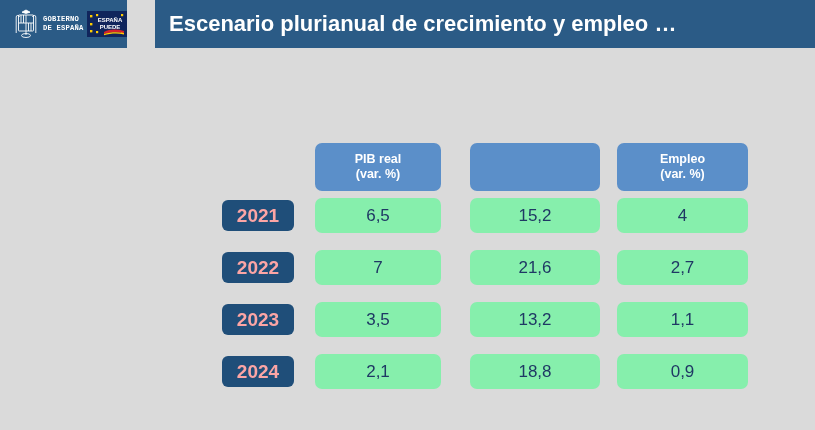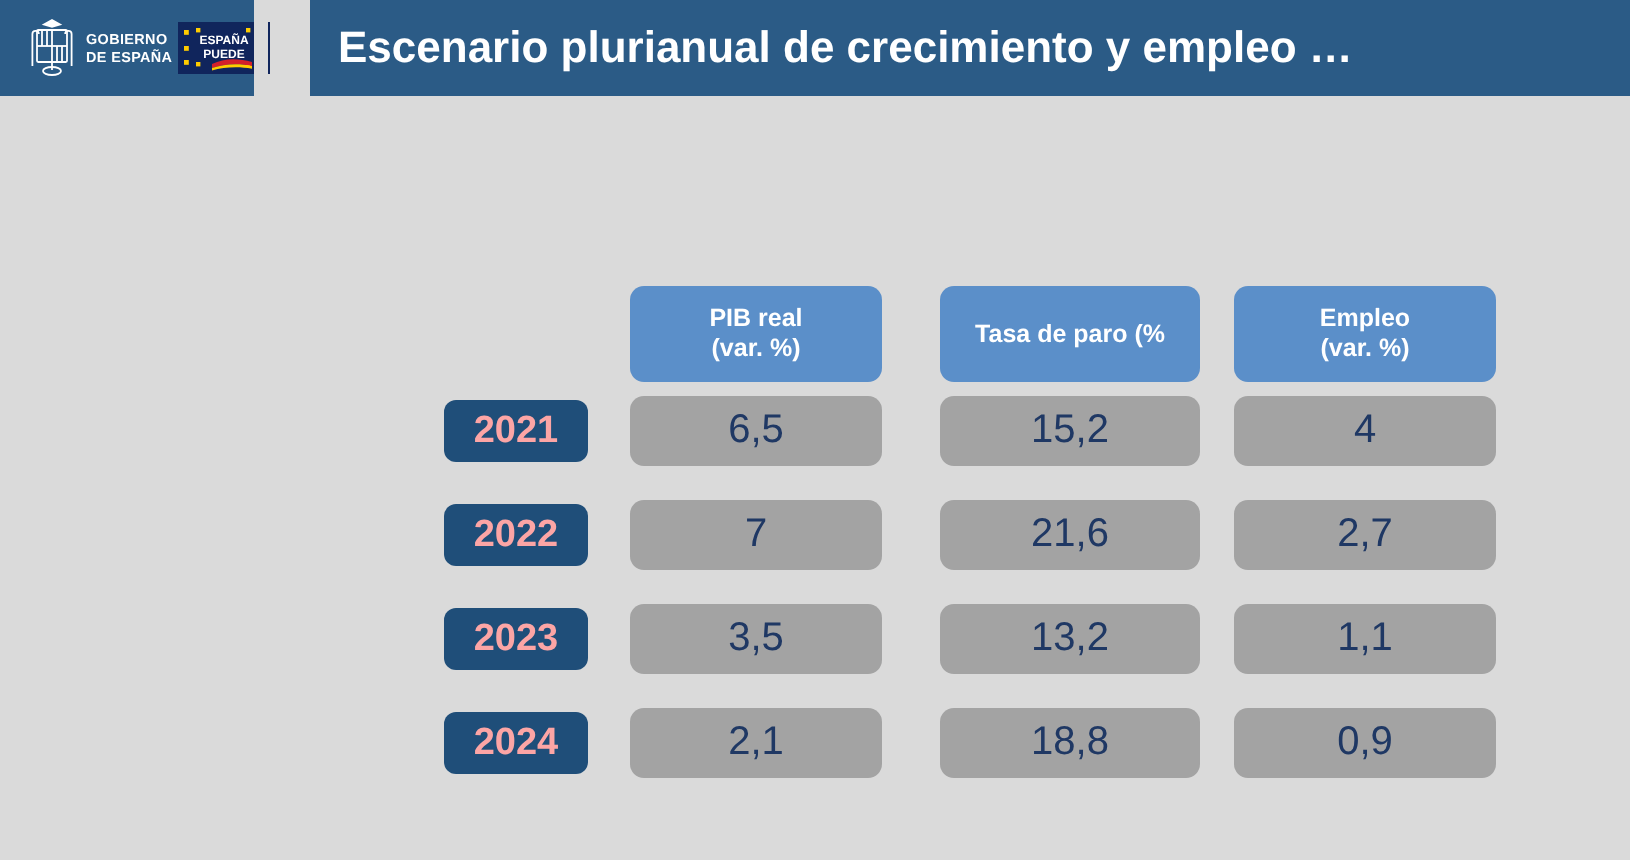--- a/index.html
+++ b/index.html
@@ -41,20 +41,21 @@
   }
   #gobierno-text {
     margin-left: 4px;
     color: #ffffff;
     font-size: 7.2px;
     font-weight: bold;
     line-height: 9.5px;
     letter-spacing: 0.2px;
     white-space: nowrap;
     flex: 0 0 auto;
+    font-family: Liberation Mono, monospace;
   }
   #espana-puede-badge {
     margin-left: 3px;
     width: 46px;
     height: 26px;
     flex: 0 0 auto;
     display: block;
   }
   #header-gap {
     position: absolute;
@@ -115,23 +116,23 @@
     background: #1f4e79;
     color: #fca5a5;
     font-size: 19px;
     font-weight: bold;
     height: 31px;
     left: 222px;
     width: 72px;
     border-radius: 6px;
   }
   .data-cell {
-    background: #a3a3a3;
+    background: #86efac;
     color: #1f3864;
-    font-size: 20px;
+    font-size: 17px;
     font-weight: normal;
     height: 35px;
     text-align: center;
   }
   
   .c1 { left: 315px; width: 126px; }
   .c2 { left: 470px; width: 130px; }
   .c3 { left: 617px; width: 131px; }
 
   
@@ -206,21 +207,20 @@
 
   <div class="table-row" id="row-head">
     <div class="cell col-head c1">
       <div>
         <div>PIB real</div>
         <div>(var. %)</div>
       </div>
     </div>
     <div class="cell col-head c2">
       <div>
-        <div>Tasa de paro (%</div>
       </div>
     </div>
     <div class="cell col-head c3">
       <div>
         <div>Empleo</div>
         <div>(var. %)</div>
       </div>
     </div>
   </div>
 

